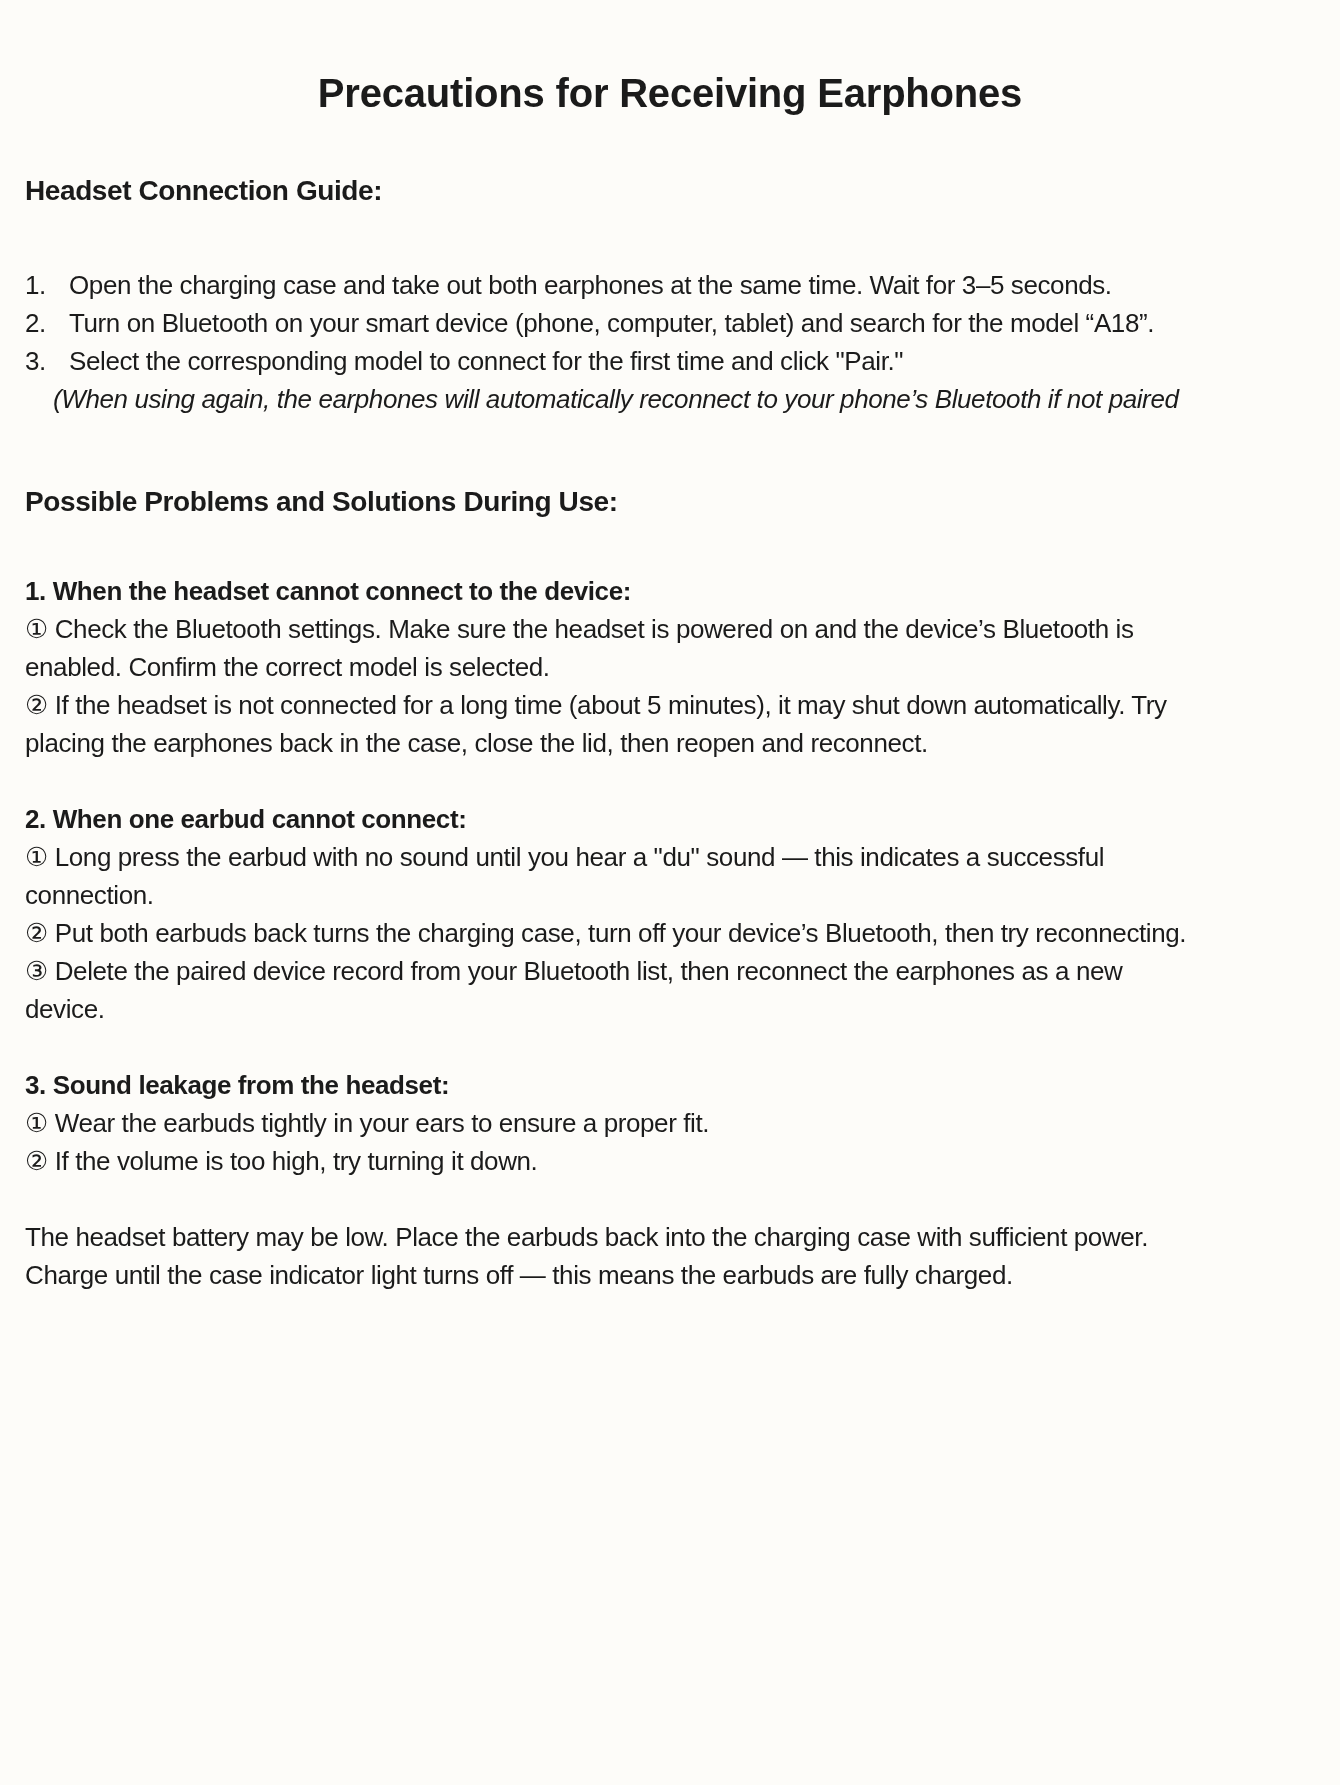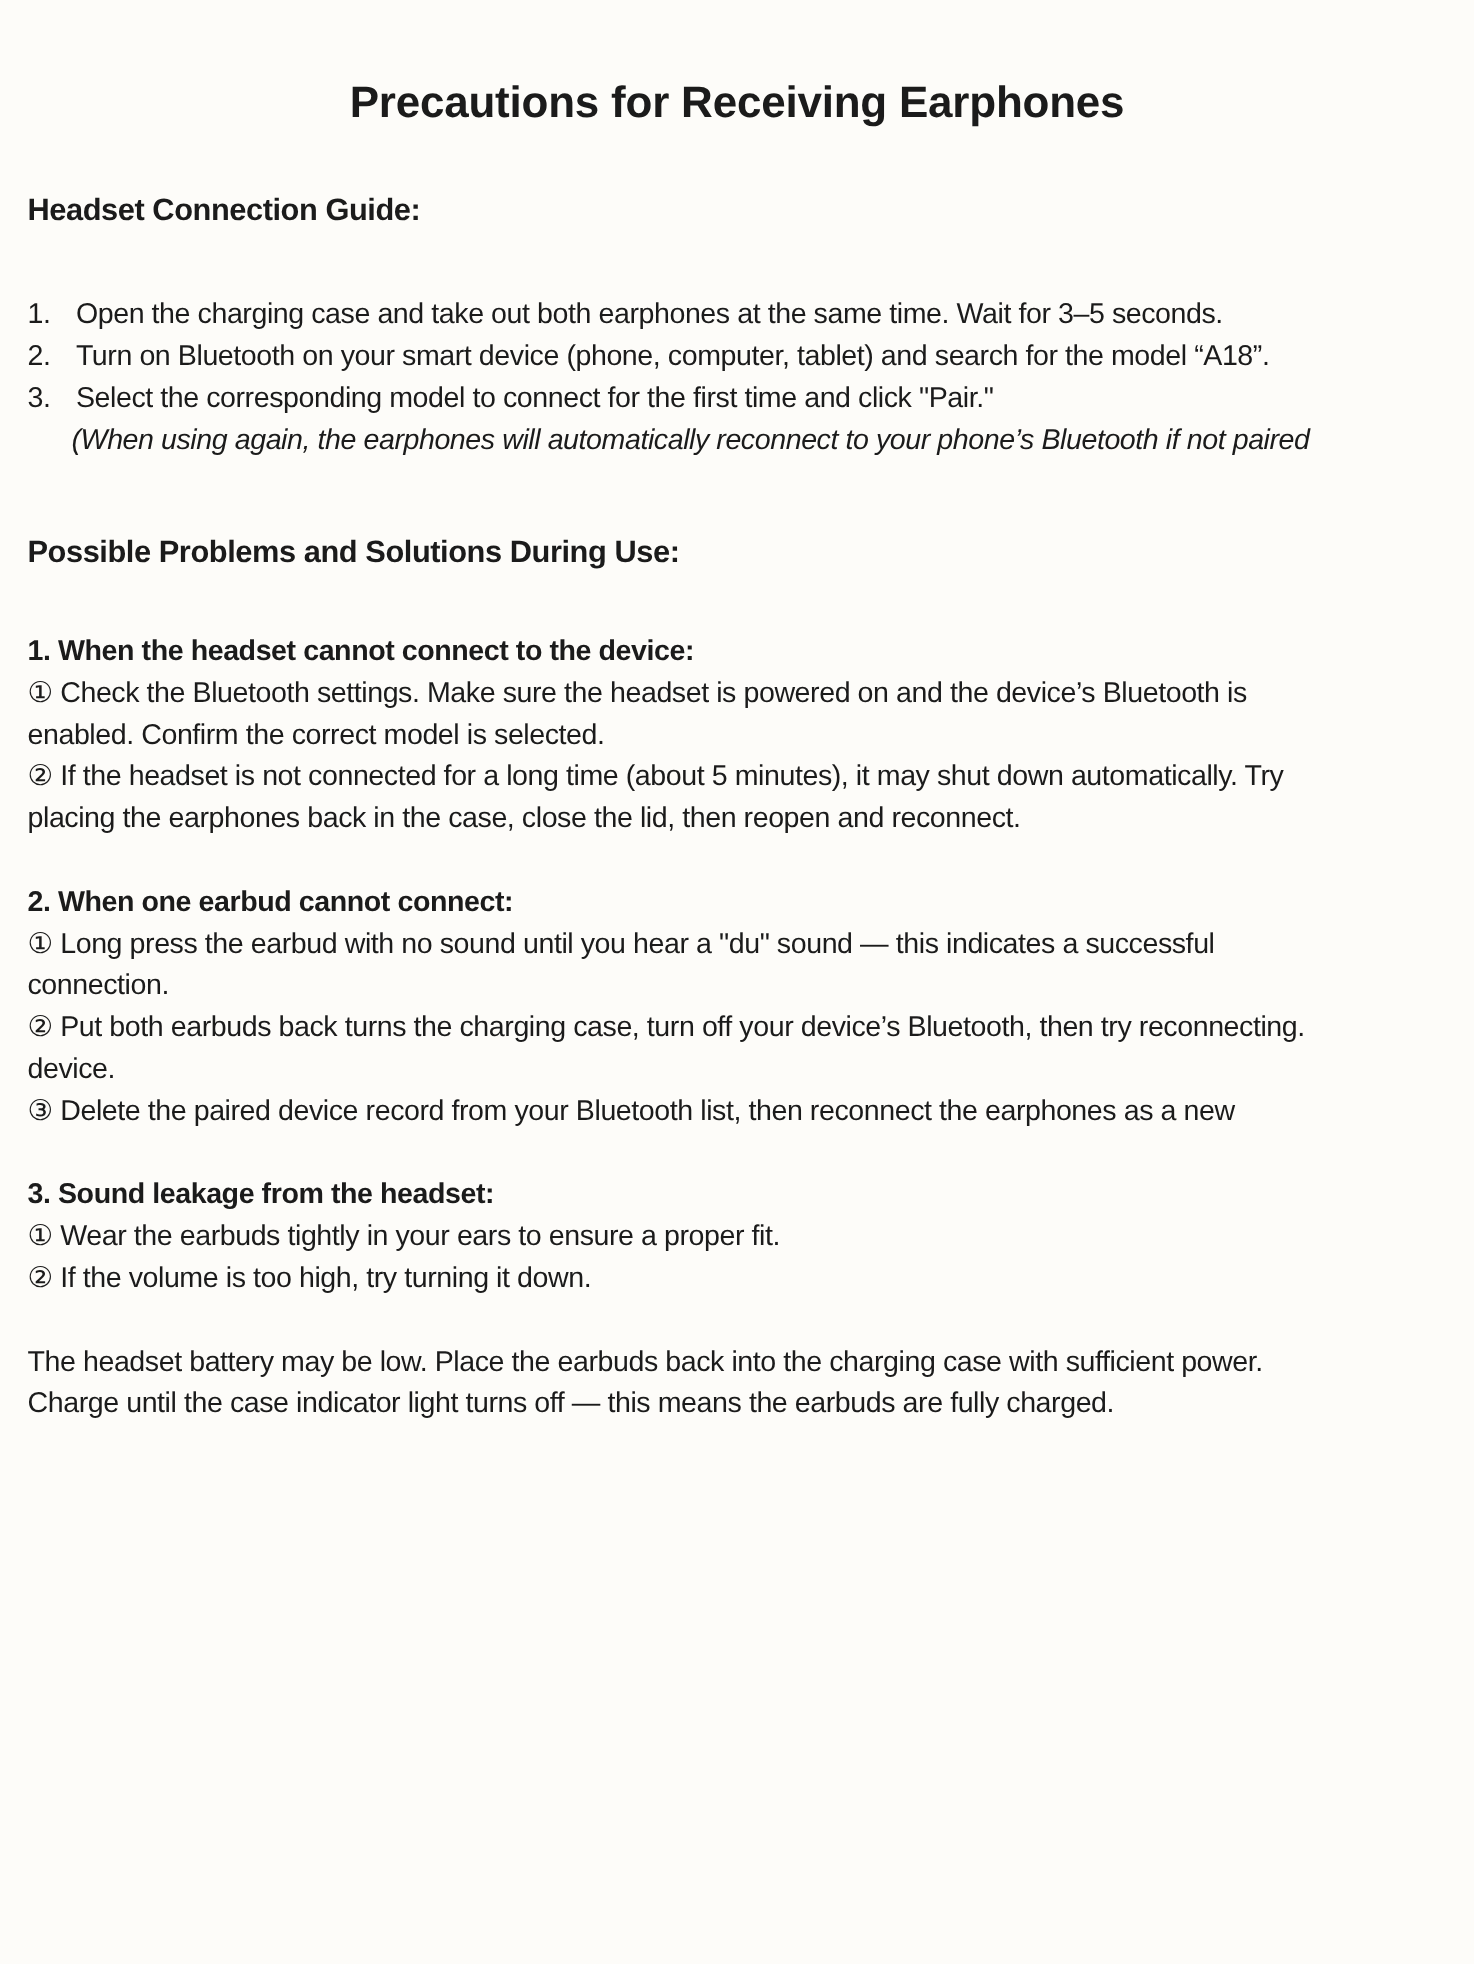--- a/index.html
+++ b/index.html
@@ -54,21 +54,21 @@
   .step {
     display: flex;
   }
   .step-num {
     flex: 0 0 44px;
   }
   .step-text {
     flex: 1 1 auto;
   }
   .guide-note {
-    margin-left: 40px;
+    margin-left: 28px;
     font-style: italic;
   }
   .problem-section {
     margin-top: 38px;
     font-size: 26px;
     line-height: 38px;
   }
   .problem-section.first {
     margin-top: 52px;
   }
@@ -115,22 +115,22 @@
     <div class="problem-line">enabled. Confirm the correct model is selected.</div>
     <div class="problem-line">② If the headset is not connected for a long time (about 5 minutes), it may shut down automatically. Try</div>
     <div class="problem-line">placing the earphones back in the case, close the lid, then reopen and reconnect.</div>
   </div>
 
   <div class="problem-section">
     <div class="problem-heading">2. When one earbud cannot connect:</div>
     <div class="problem-line">① Long press the earbud with no sound until you hear a "du" sound — this indicates a successful</div>
     <div class="problem-line">connection.</div>
     <div class="problem-line">② Put both earbuds back turns the charging case, turn off your device’s Bluetooth, then try reconnecting.</div>
+    <div class="problem-line">③ Delete the paired device record from your Bluetooth list, then reconnect the earphones as a new</div>
     <div class="problem-line">device.</div>
-    <div class="problem-line">③ Delete the paired device record from your Bluetooth list, then reconnect the earphones as a new</div>
   </div>
 
   <div class="problem-section">
     <div class="problem-heading">3. Sound leakage from the headset:</div>
     <div class="problem-line">① Wear the earbuds tightly in your ears to ensure a proper fit.</div>
     <div class="problem-line">② If the volume is too high, try turning it down.</div>
   </div>
 
   <div class="problem-section">
     <div class="problem-line">The headset battery may be low. Place the earbuds back into the charging case with sufficient power.</div>

